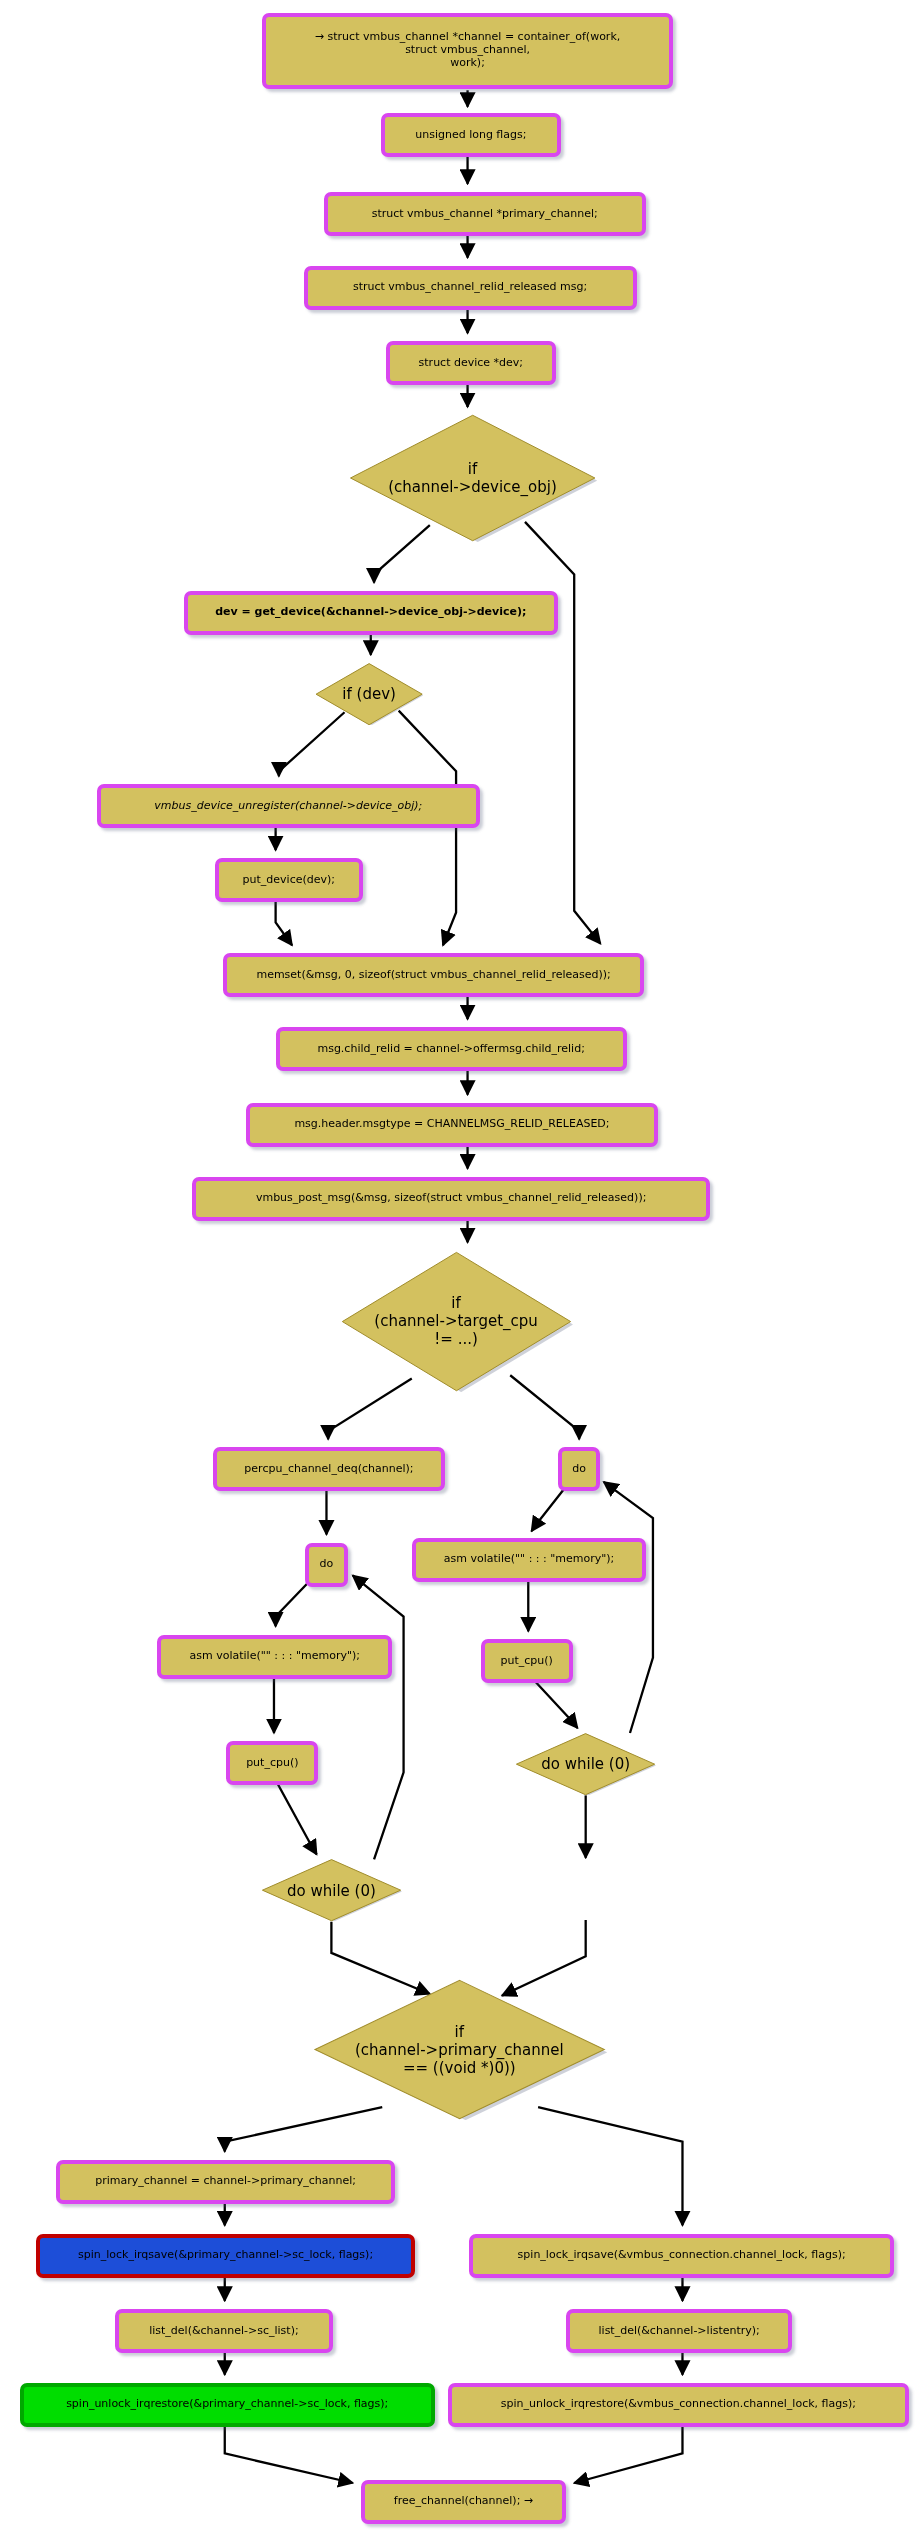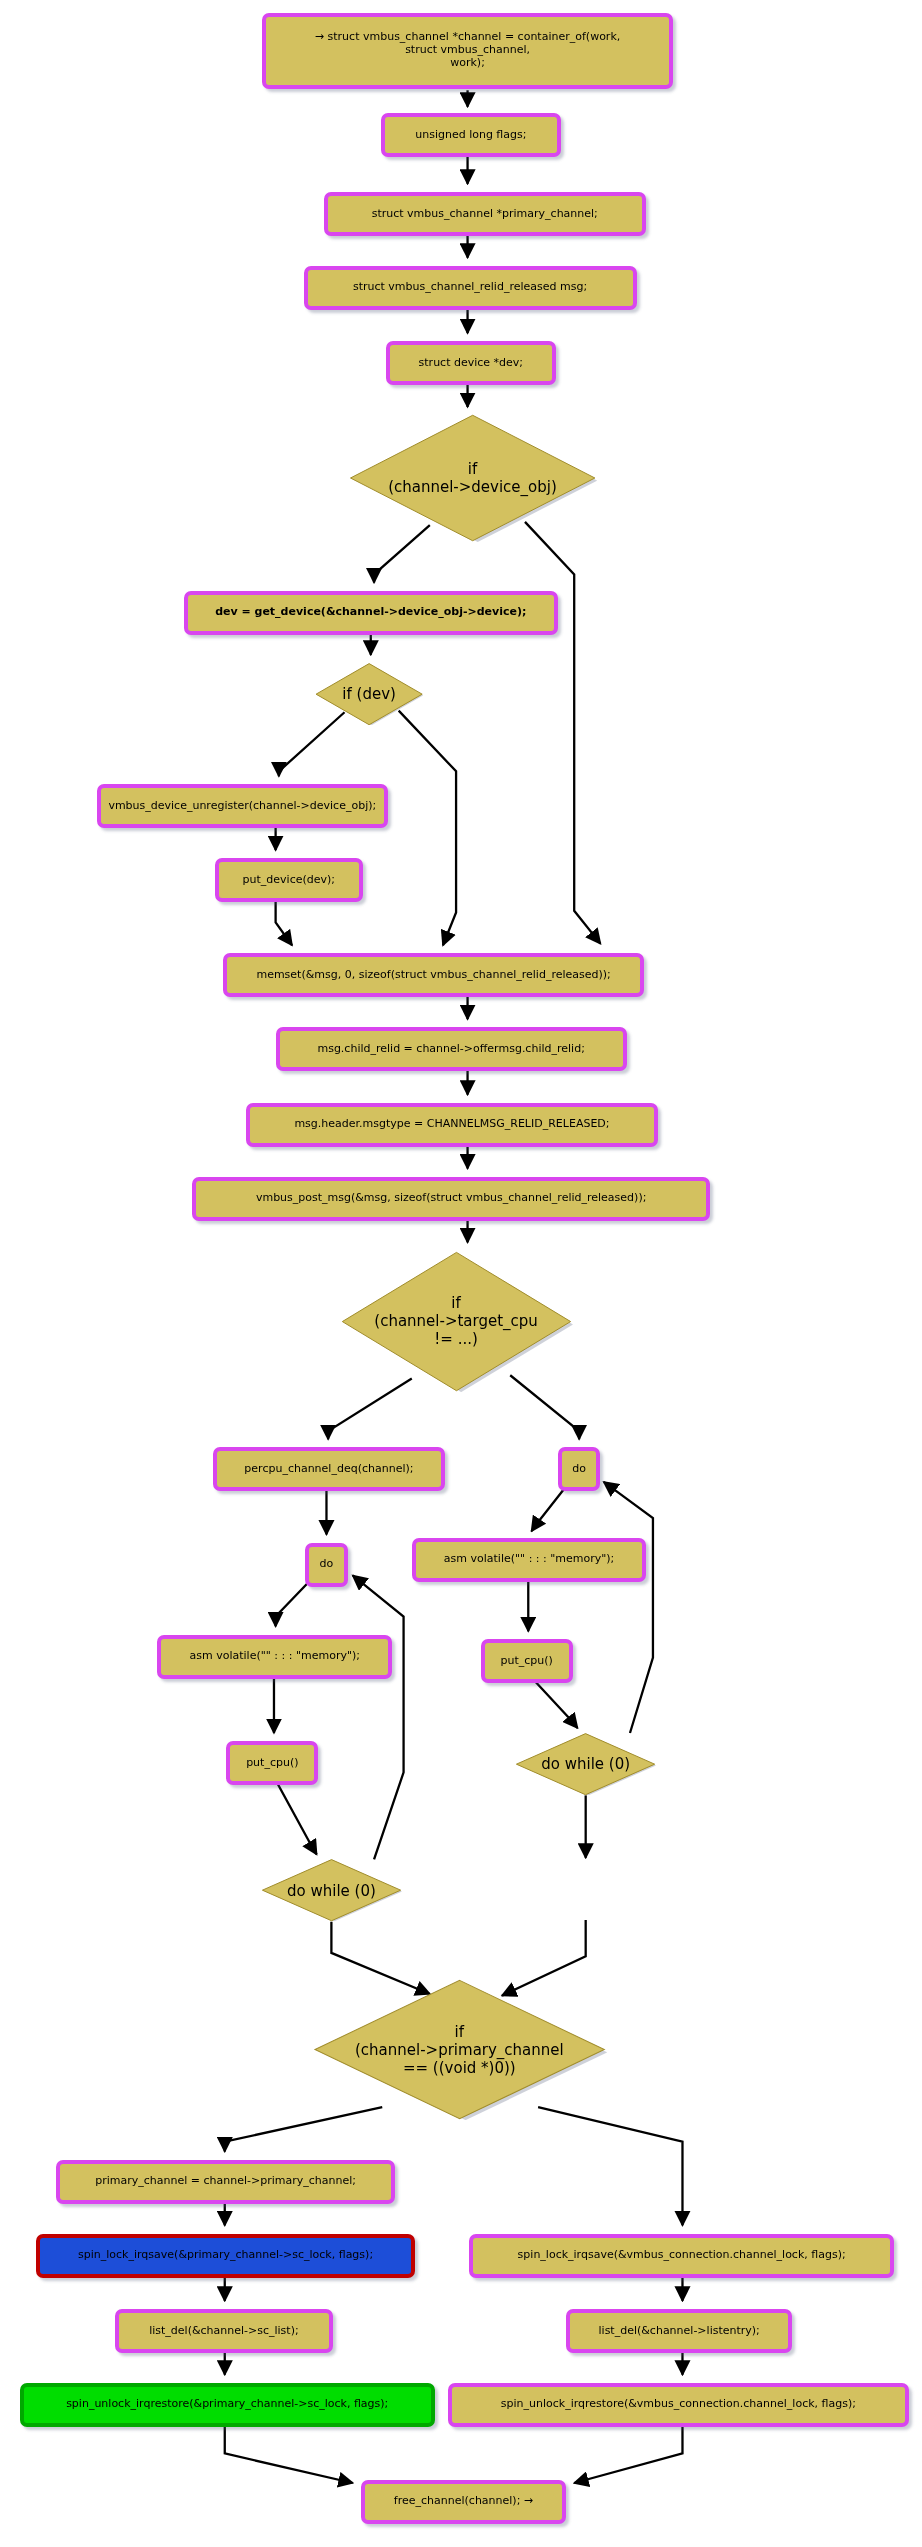--- a/index.html
+++ b/index.html
@@ -174,21 +174,21 @@
     <div class="node diamond" style="left: 347.801px; top: 413.559px; width: 249.367px; height: 128.006px;"><svg class="diamond-shape" viewBox="0 0 100 100" preserveAspectRatio="none">
         <polygon points="52,4 100,52 52,100 4,52" fill="rgba(80,90,120,0.28)"></polygon>
         <polygon points="50,1 99,50 50,99 1,50" fill="#D3C15F" stroke="#A08C2B" stroke-width="1" vector-effect="non-scaling-stroke"></polygon>
       </svg><span class="diamond-label">if
 (channel-&gt;device_obj)</span></div>
     <div class="node rect" style="left: 183.744px; top: 590.799px; width: 374.05px; height: 31.1811px; font-weight: bold;"><span>dev = get_device(&amp;channel-&gt;device_obj-&gt;device);</span></div>
     <div class="node diamond" style="left: 314.989px; top: 663.008px; width: 108.278px; height: 62.3621px;"><svg class="diamond-shape" viewBox="0 0 100 100" preserveAspectRatio="none">
         <polygon points="52,4 100,52 52,100 4,52" fill="rgba(80,90,120,0.28)"></polygon>
         <polygon points="50,1 99,50 50,99 1,50" fill="#D3C15F" stroke="#A08C2B" stroke-width="1" vector-effect="non-scaling-stroke"></polygon>
       </svg><span class="diamond-label">if (dev)</span></div>
-    <div class="node rect" style="left: 96.7936px; top: 784.45px; width: 291px; height: 31.1811px;"><span>vmbus_device_unregister(channel-&gt;device_obj);</span></div>
+    <div class="node rect" style="left: 96.7936px; top: 784.45px; width: 383px; height: 31.1811px; font-style: italic;"><span>vmbus_device_unregister(channel-&gt;device_obj);</span></div>
     <div class="node rect" style="left: 215px; top: 858.3px; width: 147.651px; height: 38px;"><span>put_device(dev);</span></div>
     <div class="node rect" style="left: 223.117px; top: 953.484px; width: 421px; height: 31.1811px;"><span>memset(&amp;msg, 0, sizeof(struct vmbus_channel_relid_released));</span></div>
     <div class="node rect" style="left: 275.616px; top: 1027.33px; width: 351.082px; height: 31.1811px;"><span>msg.child_relid = channel-&gt;offermsg.child_relid;</span></div>
     <div class="node rect" style="left: 246.085px; top: 1102.82px; width: 411.783px; height: 31.1811px;"><span>msg.header.msgtype = CHANNELMSG_RELID_RELEASED;</span></div>
     <div class="node rect" style="left: 191.947px; top: 1176.67px; width: 518.42px; height: 31.1811px;"><span>vmbus_post_msg(&amp;msg, sizeof(struct vmbus_channel_relid_released));</span></div>
     <div class="node diamond" style="left: 339.598px; top: 1250.52px; width: 232.961px; height: 141.135px;"><svg class="diamond-shape" viewBox="0 0 100 100" preserveAspectRatio="none">
         <polygon points="52,4 100,52 52,100 4,52" fill="rgba(80,90,120,0.28)"></polygon>
         <polygon points="50,1 99,50 50,99 1,50" fill="#D3C15F" stroke="#A08C2B" stroke-width="1" vector-effect="non-scaling-stroke"></polygon>
       </svg><span class="diamond-label">if
 (channel-&gt;target_cpu

